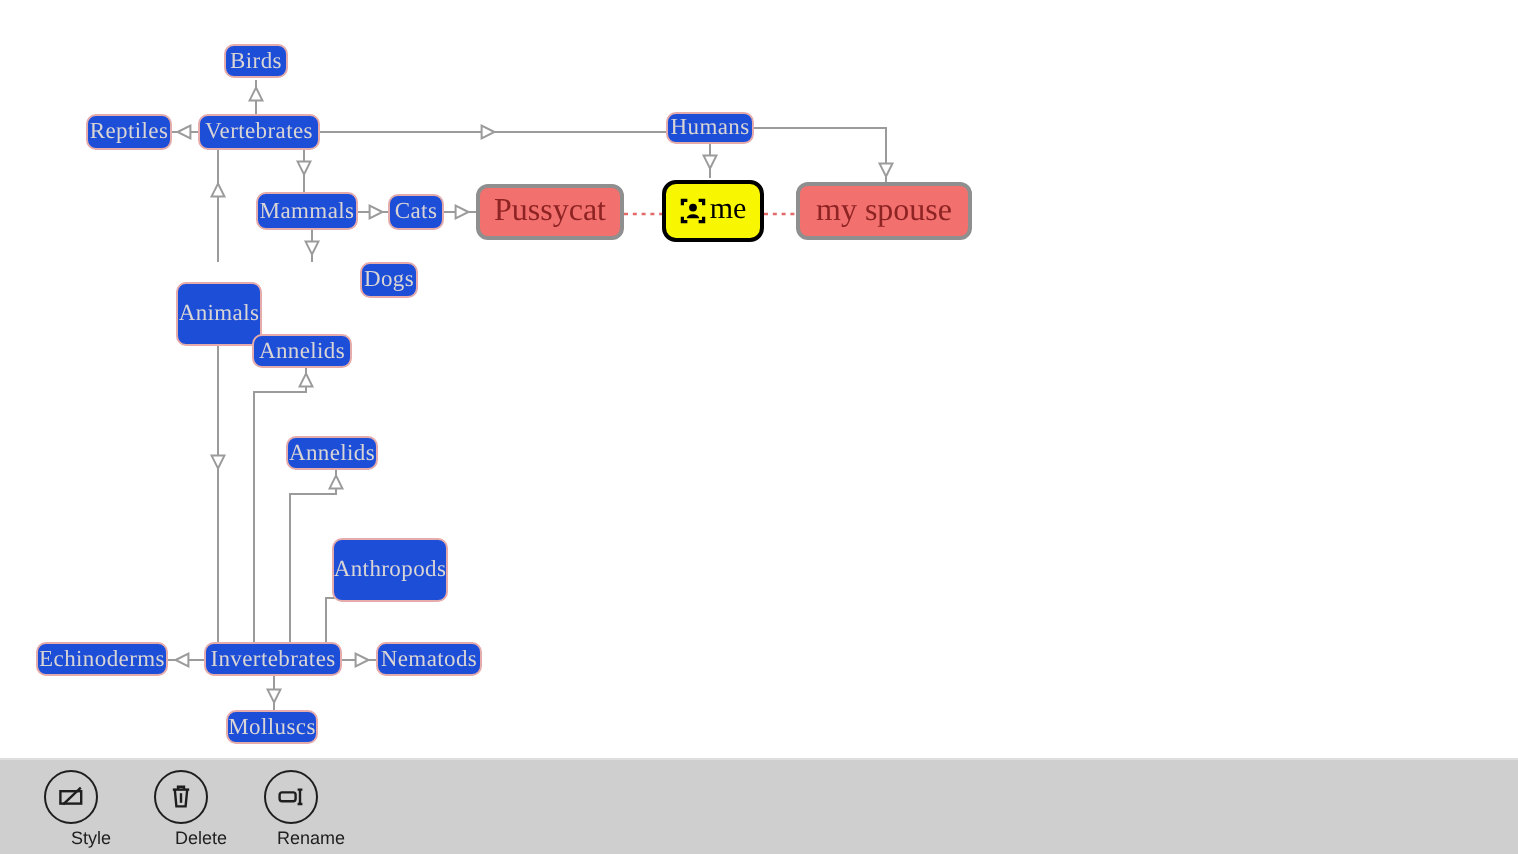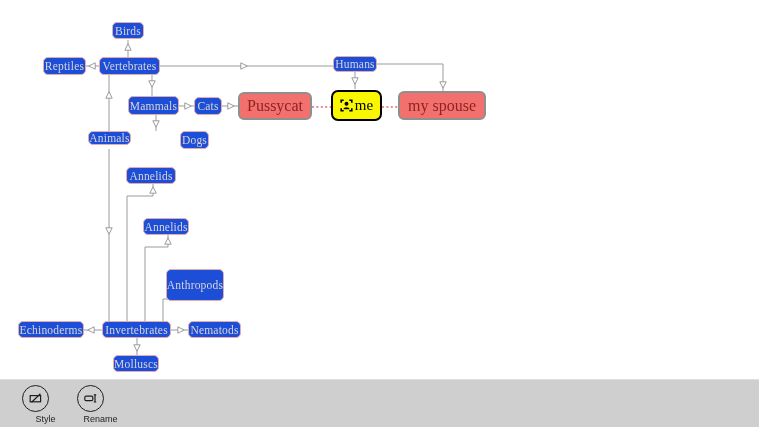--- a/index.html
+++ b/index.html
@@ -98,21 +98,21 @@
       </div>
       <div class="node dim" style="left: 333px; top: 56px; width: 44px; height: 16px;">
         <span>Humans</span>
       </div>
       <div class="node dim" style="left: 128px; top: 96px; width: 51px; height: 19px;">
         <span>Mammals</span>
       </div>
       <div class="node dim" style="left: 194px; top: 97px; width: 28px; height: 18px;">
         <span>Cats</span>
       </div>
-      <div class="node dim" style="left: 88px; top: 131px; width: 43px; height: 14px;">
+      <div class="node dim" style="left: 88px; top: 141px; width: 43px; height: 32px;">
         <span>Animals</span>
       </div>
       <div class="node dim" style="left: 146px; top: 131px; width: 29px; height: 18px; margin-left: 34px;">
         <span>Dogs</span>
       </div>
       <div class="node dim" style="left: 126px; top: 167px; width: 50px; height: 17px;">
         <span>Annelids</span>
       </div>
       <div class="node dim" style="left: 143px; top: 218px; width: 46px; height: 17px; justify-content: center;">
         <span>Annelids</span>
@@ -155,20 +155,31 @@
       <svg class="icon-svg" width="15" height="15" viewBox="0 0 15 15">
         <rect x="2.2" y="4.6" width="10.4" height="6.2"></rect>
         <line x1="3.6" y1="11.2" x2="12.4" y2="2.8"></line>
       </svg>
     </span>
     <span class="lbl">Style</span>
   </button>
   <button class="appbar-btn">
     <span class="circle">
       <svg class="icon-svg" width="15" height="15" viewBox="0 0 15 15">
+        <line x1="3.4" y1="3.8" x2="11.6" y2="3.8"></line>
+        <path d="M6 3.8 V2.4 H9 V3.8"></path>
+        <path d="M4.4 3.8 L5.2 12.2 H9.8 L10.6 3.8"></path>
+        <line x1="7.5" y1="5.6" x2="7.5" y2="10.4"></line>
+      </svg>
+    </span>
+    <span class="lbl">Delete</span>
+  </button>
+  <button class="appbar-btn">
+    <span class="circle">
+      <svg class="icon-svg" width="15" height="15" viewBox="0 0 15 15">
         <rect x="1.8" y="5.2" width="8" height="4.4" rx="1.2"></rect>
         <line x1="12" y1="3.8" x2="12" y2="11"></line>
         <path d="M10.8 3.8 H13.2 M10.8 11 H13.2"></path>
       </svg>
     </span>
     <span class="lbl">Rename</span>
   </button>
 </div>
 
 </body></html>

